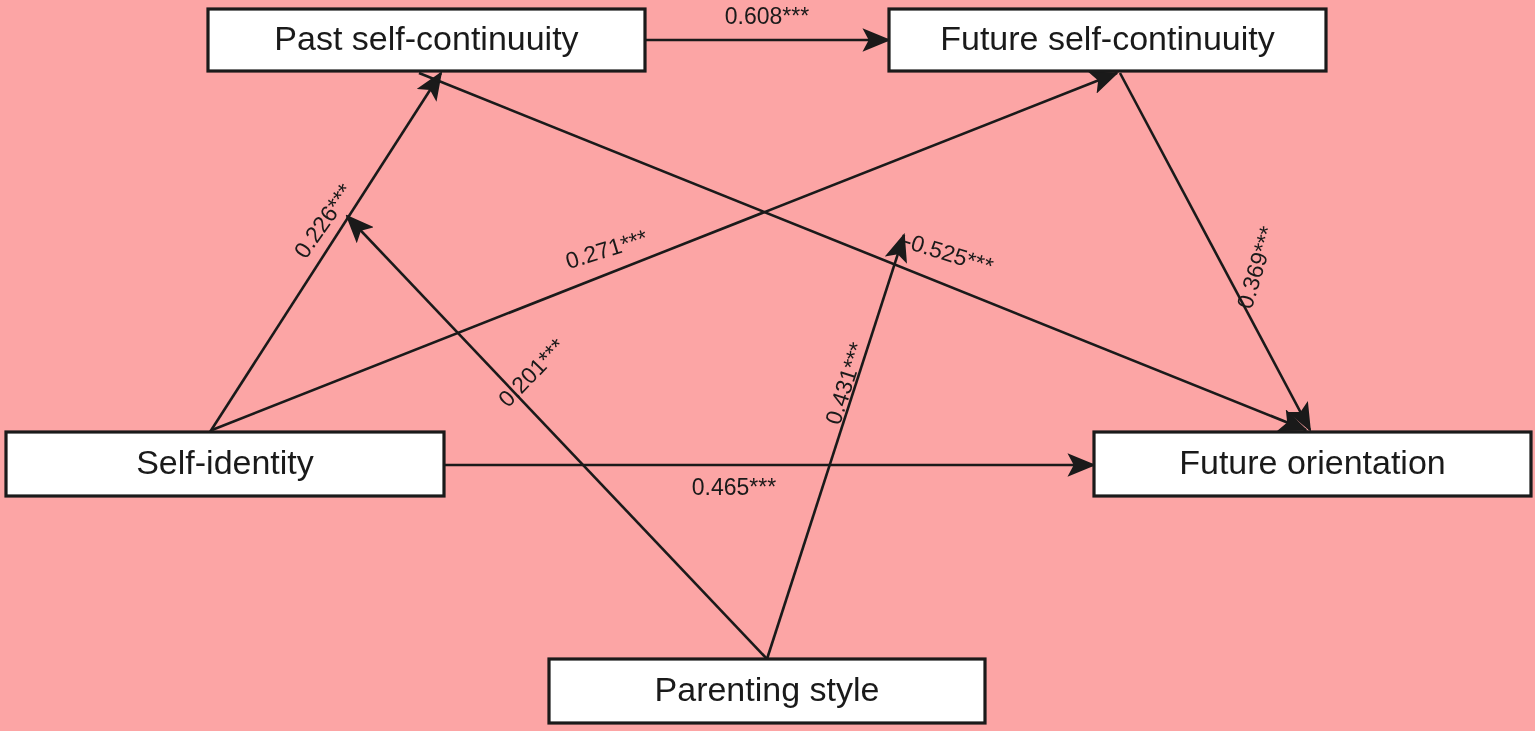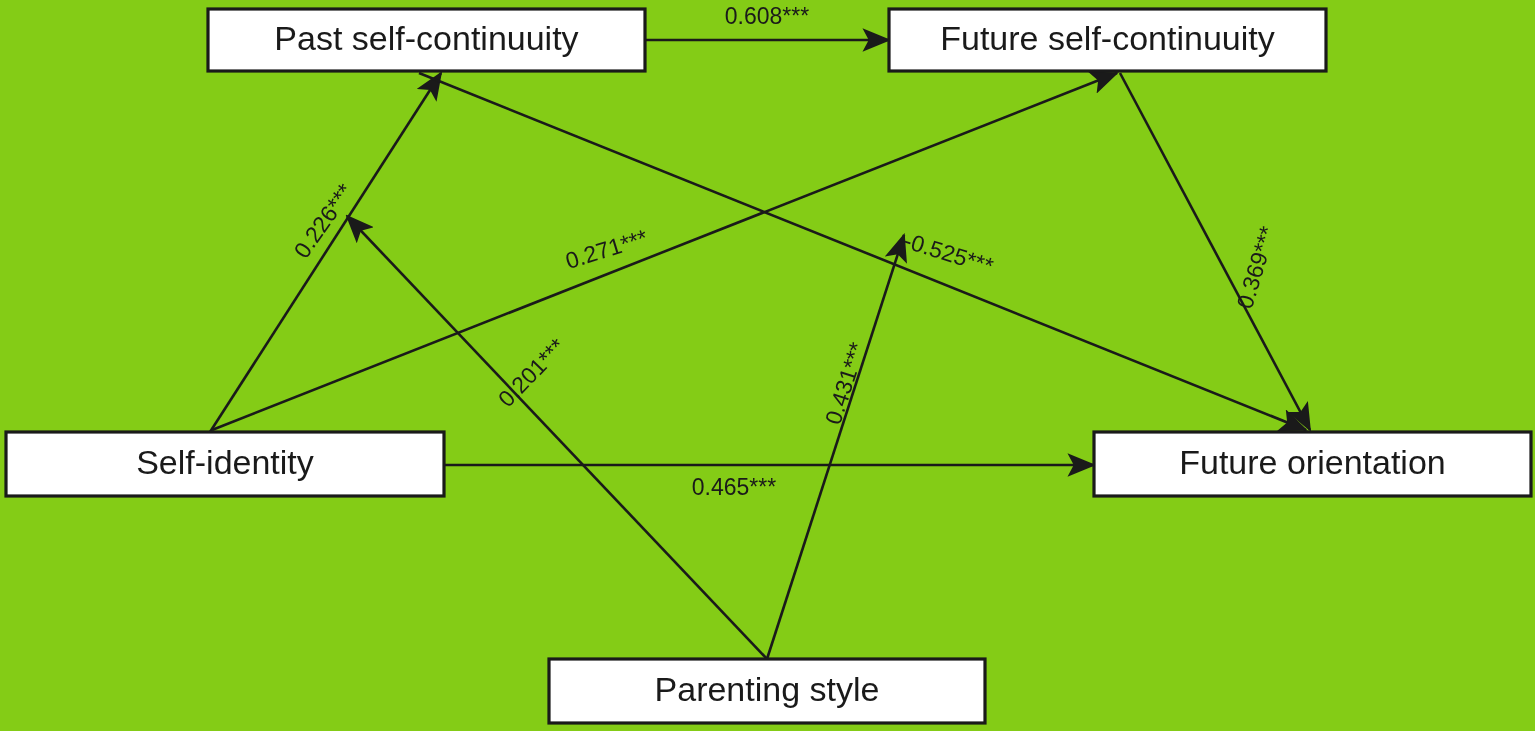--- a/index.html
+++ b/index.html
@@ -8,21 +8,21 @@
     padding: 0;
     background: #ffffff;
   }
   body {
     font-family: "Liberation Sans", sans-serif;
   }
   #diagram-root {
     position: relative;
     width: 1535px;
     height: 731px;
-    background: #84cc16;
+    background: #fca5a5;
     overflow: hidden;
   }
   #diagram-svg {
     position: absolute;
     left: 0;
     top: 0;
     width: 1535px;
     height: 731px;
     display: block;
   }

